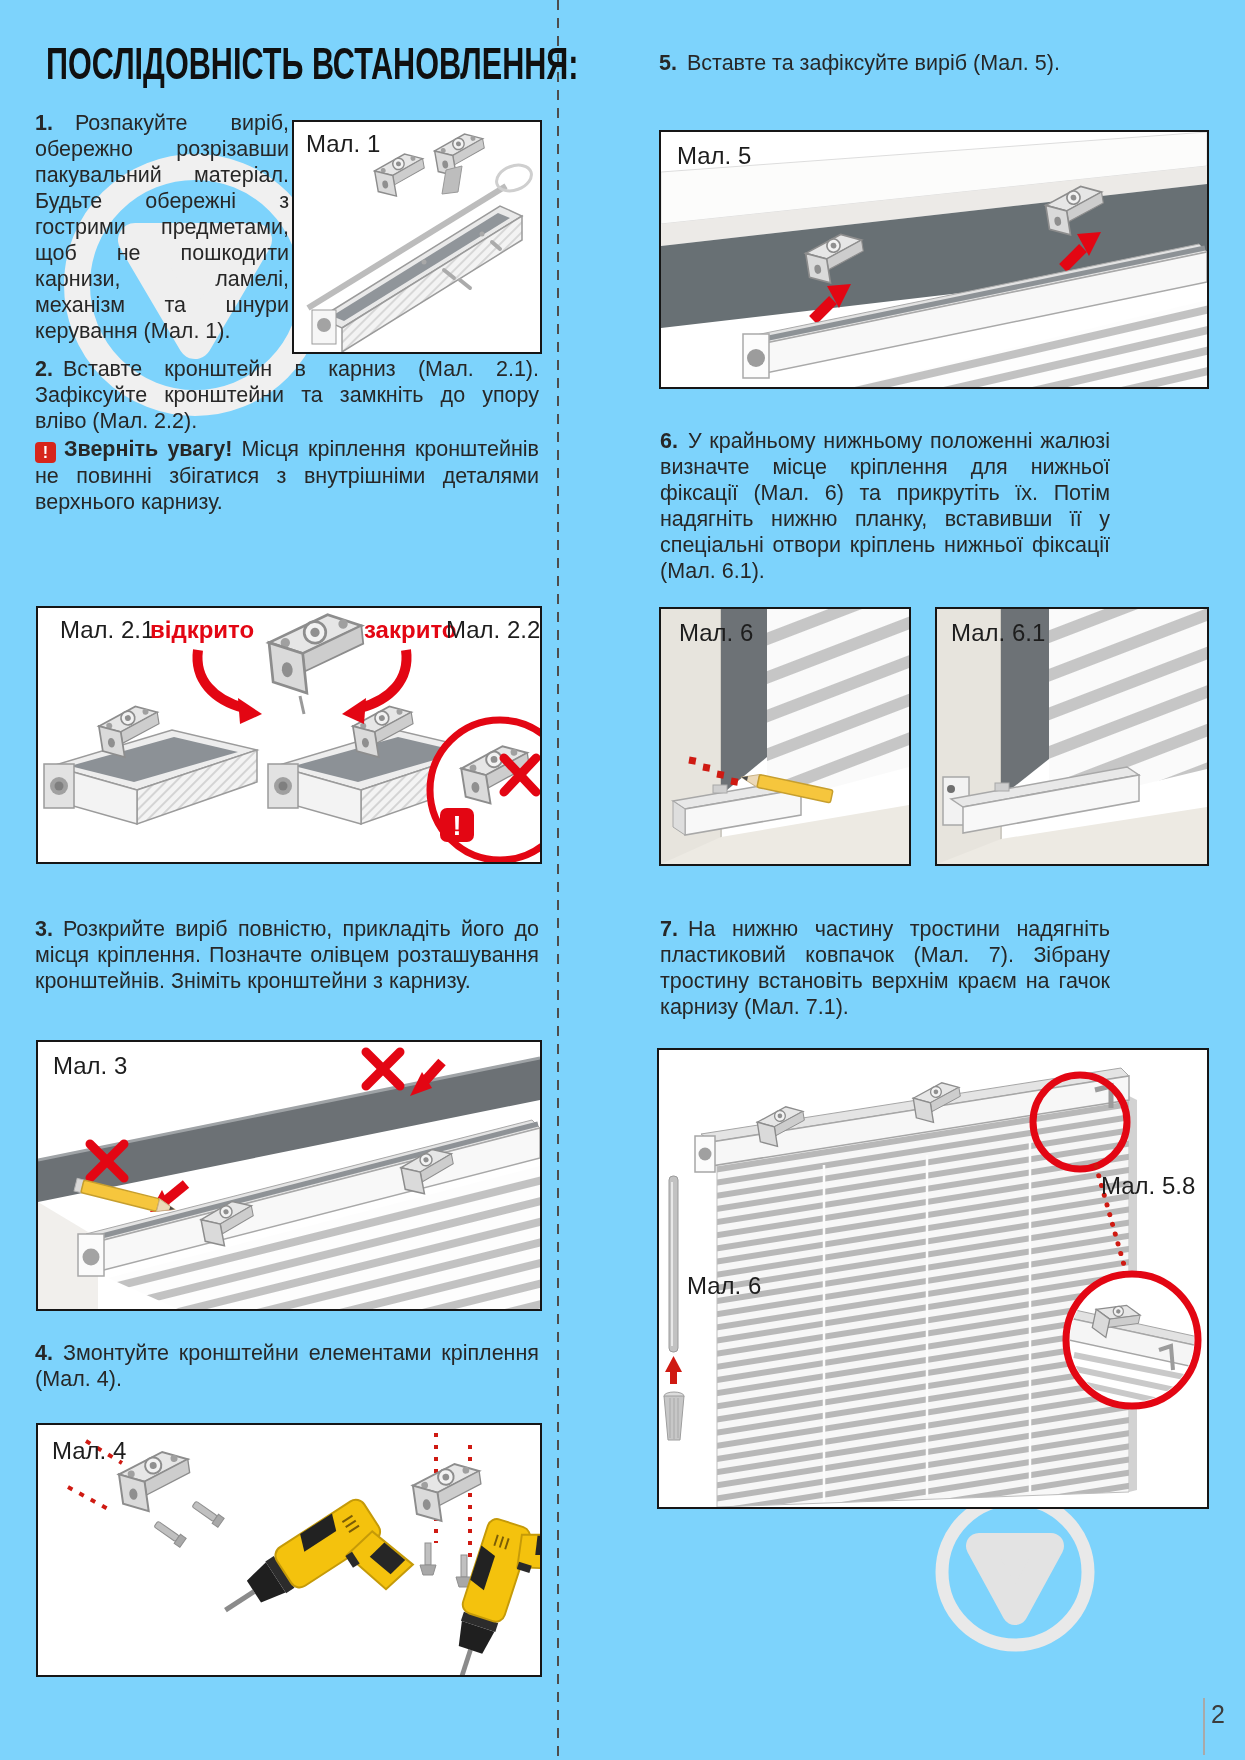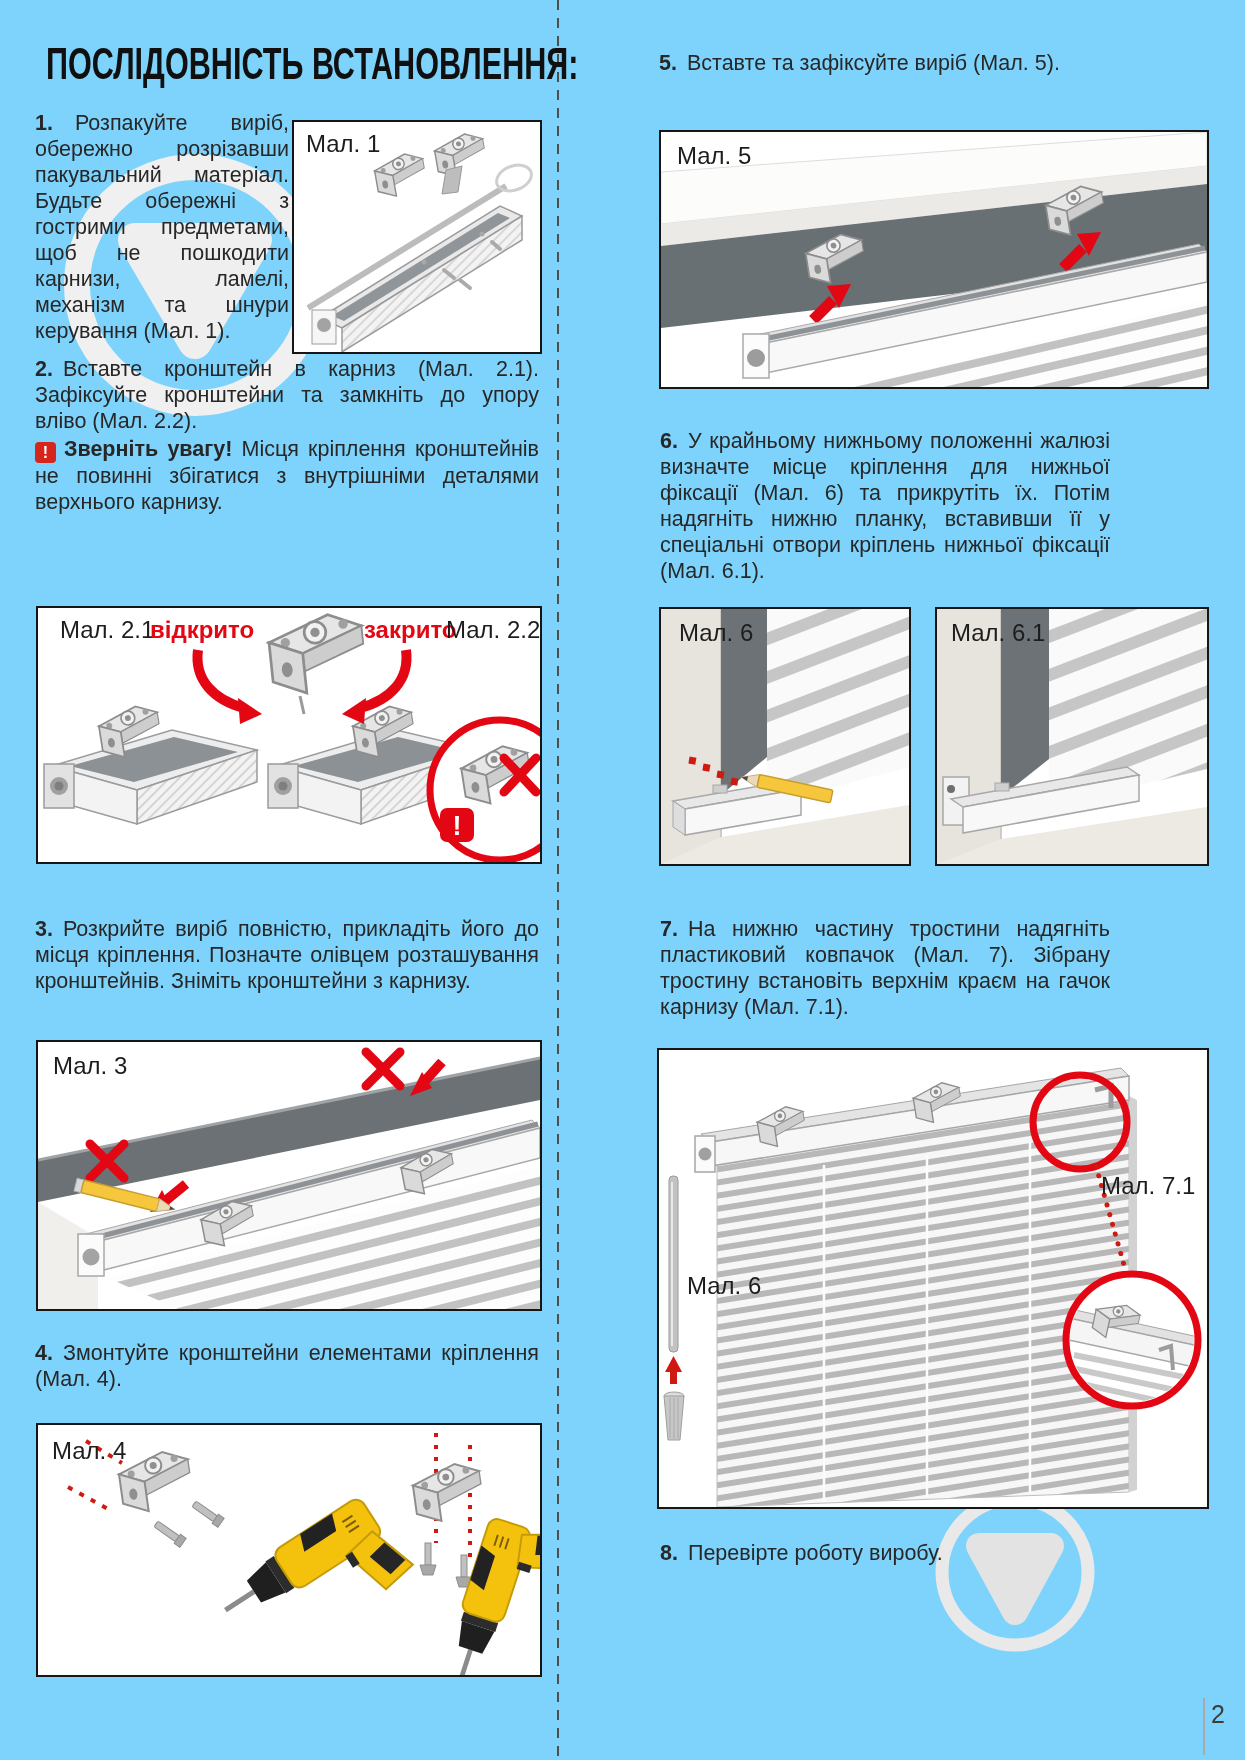--- a/index.html
+++ b/index.html
@@ -398,23 +398,20 @@
           <polygon points="410,268 540,296 544,288 416,260" fill="#e2e2e2" stroke="#a6a6a6" stroke-width="1"></polygon>
           <polygon points="410,268 540,296 540,318 410,290" fill="#f5f5f5" stroke="#a6a6a6" stroke-width="1.5"></polygon>
           <use href="#f7b" transform="translate(440,246) rotate(12) scale(.85)"></use>
           <line x1="415" y1="305" x2="540" y2="330" stroke="#c9c9c9" stroke-width="6"></line>
           <line x1="412" y1="318" x2="540" y2="345" stroke="#c9c9c9" stroke-width="6"></line>
           <line x1="410" y1="331" x2="540" y2="360" stroke="#c9c9c9" stroke-width="6"></line>
           <polyline points="500,300 512,296 514,320" stroke="#9c9c9c" stroke-width="4" fill="none"></polyline>
         </g>
       </svg>
       <div class="lab" style="left:28px;top:222px;">Мал. 6</div>
-      <div class="lab" style="left:442px;top:122px;">Мал. 7.1</div>
-    </div>
-
-    <p class="txt oneline" style="left:660px;top:1540px;width:450px;">
-      <span class="num">8.</span><span>Перевірте роботу виробу.</span>
-    </p>
+      <div class="lab" style="left:442px;top:122px;">Мал. 5.8</div>
+    </div>
+
 
     <div class="pageline"></div>
     <div class="pagenum">2</div>
   </div>
 </div>
 
 </body></html>

